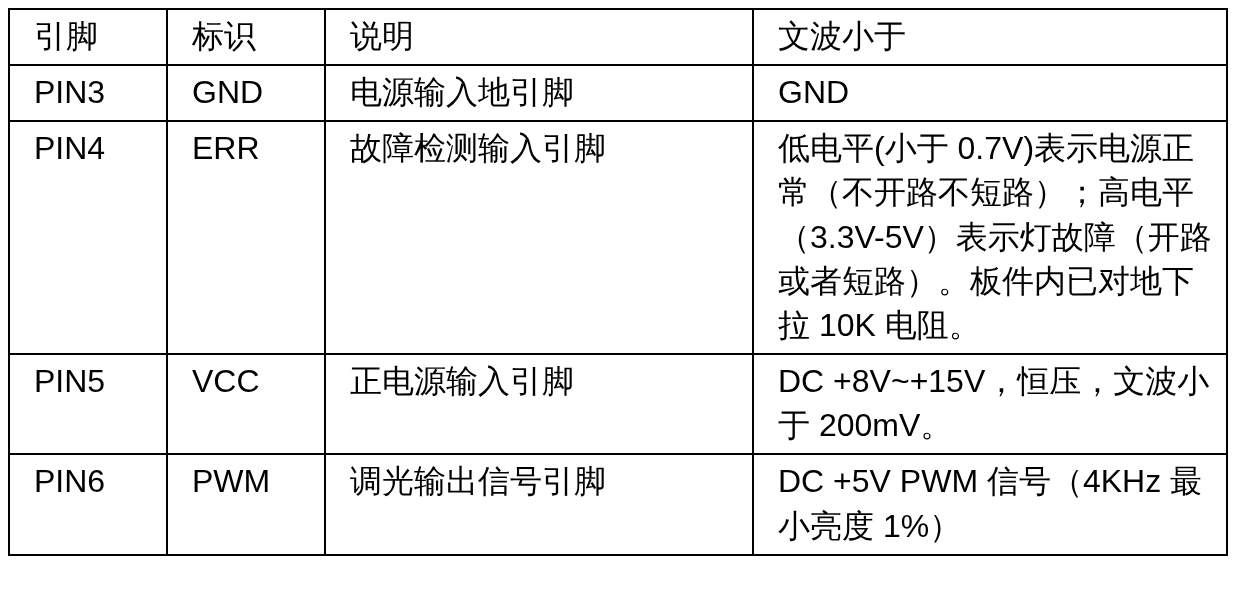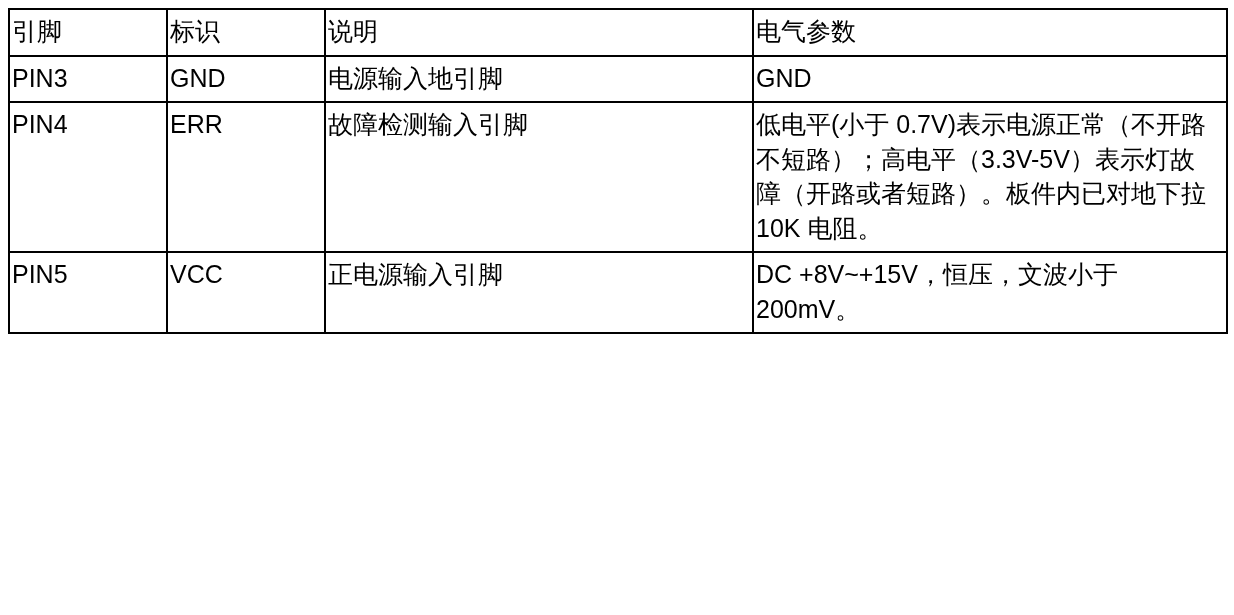--- a/index.html
+++ b/index.html
@@ -22,22 +22,22 @@
   }
   table.pin-table {
     border-collapse: collapse;
     width: 1218px;
     table-layout: fixed;
   }
   table.pin-table td,
   table.pin-table th {
     border: 2px solid #000000;
     vertical-align: top;
-    padding: 4px 8px 6px 2px;
-    font-size: 25px;
+    padding: 4px 8px 6px 24px;
+    font-size: 32px;
     line-height: 1.38;
     font-weight: normal;
     text-align: left;
   }
   col.c-pin    { width: 158px; }
   col.c-ident  { width: 158px; }
   col.c-desc   { width: 428px; }
   col.c-elec   { width: 474px; }
 
   .cell-text {
@@ -63,21 +63,21 @@
         <th>
             <span class="cell-text">引脚</span>
           </th>
         <th>
             <span class="cell-text">标识</span>
           </th>
         <th>
             <span class="cell-text">说明</span>
           </th>
         <th>
-            <span class="cell-text">电气参数</span>
+            <span class="cell-text">文波小于</span>
           </th>
       </tr>
     </thead>
     <tbody>
       <tr>
         <td>
             <span class="cell-text">PIN3</span>
           </td>
         <td>
             <span class="cell-text">GND</span>
@@ -110,15 +110,29 @@
         <td>
             <span class="cell-text">VCC</span>
           </td>
         <td>
             <span class="cell-text">正电源输入引脚</span>
           </td>
         <td>
             <span class="cell-text">DC +8V~+15V，恒压，文波小于 200mV。</span>
           </td>
       </tr>
+      <tr>
+        <td>
+            <span class="cell-text">PIN6</span>
+          </td>
+        <td>
+            <span class="cell-text">PWM</span>
+          </td>
+        <td>
+            <span class="cell-text">调光输出信号引脚</span>
+          </td>
+        <td>
+            <span class="cell-text">DC +5V PWM 信号（4KHz 最小亮度 1%）</span>
+          </td>
+      </tr>
     </tbody>
   </table>
 </div>
 
 </body></html>

